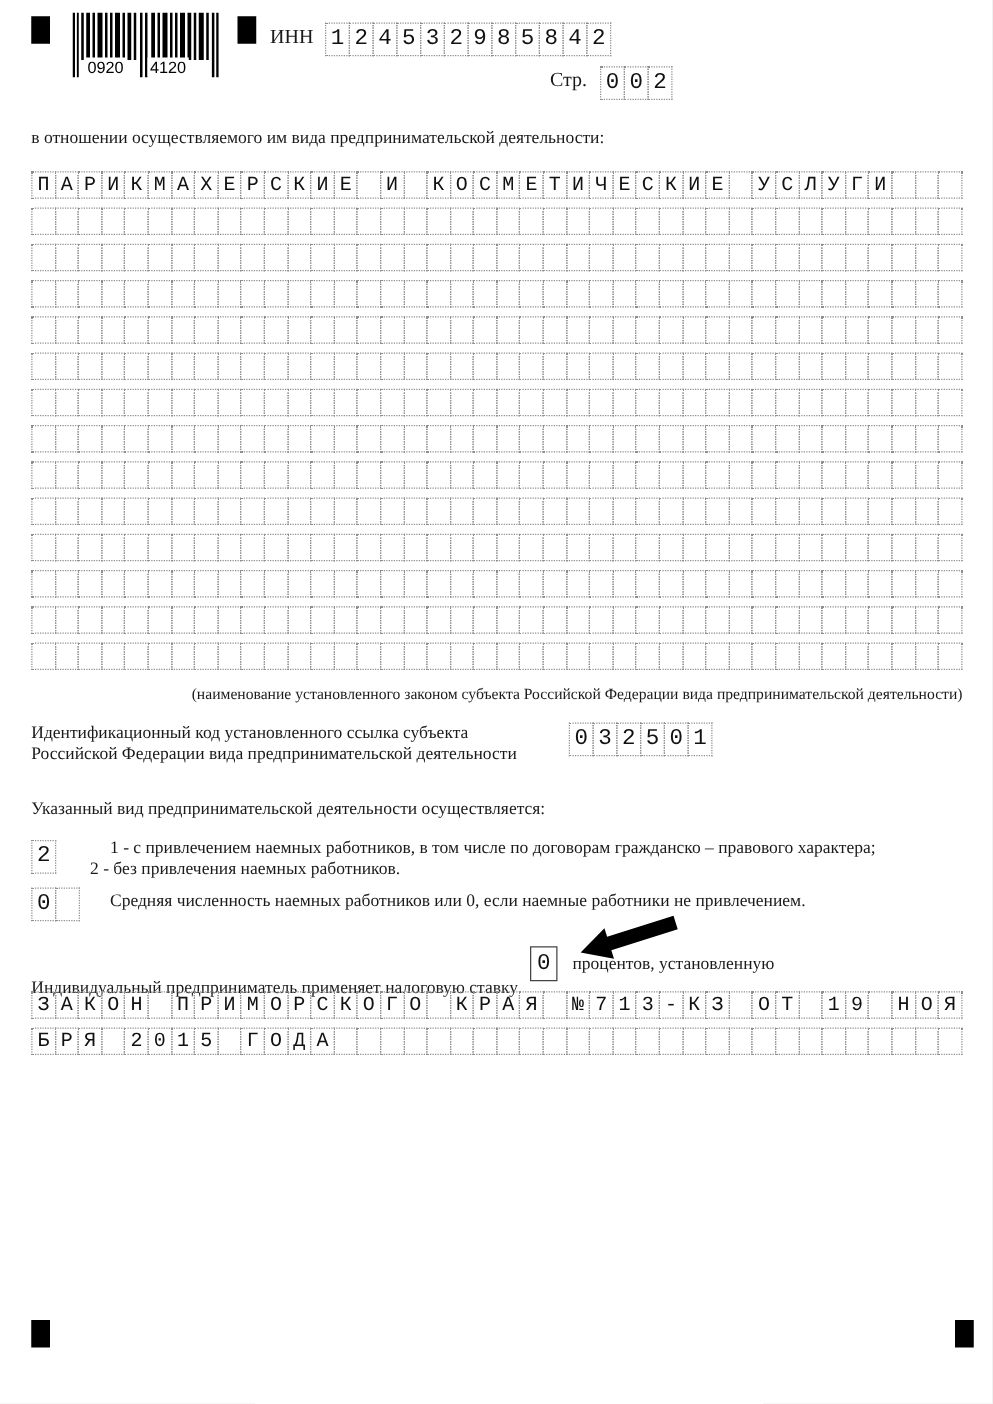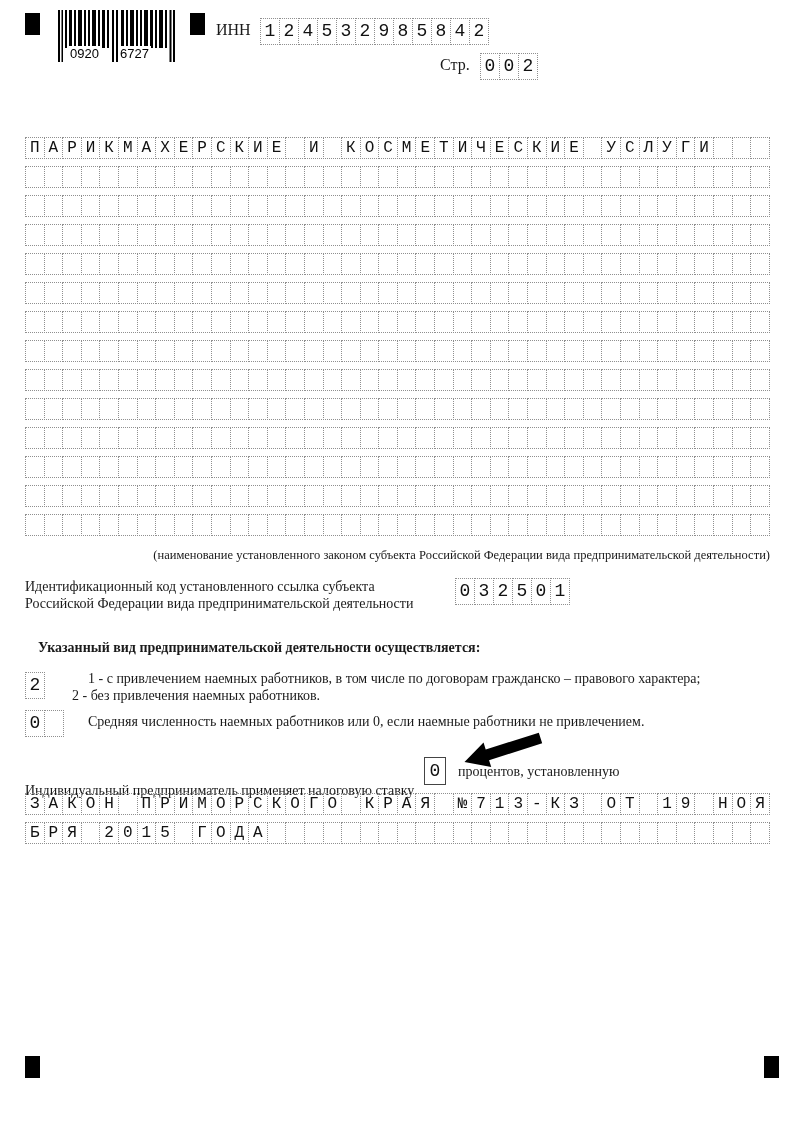--- a/index.html
+++ b/index.html
@@ -5,21 +5,21 @@
   html,body{margin:0;padding:0;background:#e8e8e8;}
   .page{
     position:relative;width:794px;height:1123px;background:#ffffff;
     margin:0 auto;overflow:hidden;
     font-family:"Liberation Serif", serif;color:#1a1a1a;
   }
   .abs{position:absolute;}
   .sq{position:absolute;width:15px;height:22px;background:#000;}
   .label{font-size:14px;line-height:17px;}
   .small{font-size:12.5px;}
-  .bold{font-weight:bold;margin-left:13px;}
+  .bold{font-weight:normal;}
   .center{text-align:right;}
 
   
   .cellrow{display:flex;margin-bottom:7px;height:22px;}
   .cell{
     flex:0 0 auto;width:19.6px;height:22px;box-sizing:border-box;
     border:1px dotted #8f8f8f;
     font-family:"Liberation Mono", monospace;font-size:16px;line-height:20px;
     text-align:center;color:#111;overflow:hidden;
   }
@@ -70,21 +70,21 @@
           <rect x="86" y="0" width="4" height="38"></rect>
         <rect x="92" y="0" width="3" height="38"></rect>
           <rect x="97" y="0" width="2" height="38"></rect>
         <rect x="101" y="0" width="4" height="38"></rect>
           <rect x="107" y="0" width="2" height="38"></rect>
         <rect x="111.5" y="0" width="2" height="52"></rect>
           <rect x="115" y="0" width="2" height="52"></rect>
       </g>
     </svg>
     <span class="barcode-digits" style="left:10px;">0920</span>
-    <span class="barcode-digits" style="left:60px;">6727</span>
+    <span class="barcode-digits" style="left:60px;">4120</span>
   </div>
   <div class="sq" style="left:190px;top:13px;"></div>
 
   <span class="abs inn-label" style="left:216px;top:21px;">ИНН</span>
   <div class="abs strip" style="left:260px;top:18px;">
       <div class="cellrow">
         <span class="cell">1</span>
         <span class="cell">2</span>
         <span class="cell">4</span>
         <span class="cell">5</span>
@@ -101,20 +101,21 @@
 
   <span class="abs inn-label" style="left:440px;top:56px;">Стр.</span>
   <div class="abs strip" style="left:480px;top:53px;">
       <div class="cellrow">
         <span class="cell">0</span>
         <span class="cell">0</span>
         <span class="cell">2</span>
       </div>
     </div>
 
+  <div class="abs label" style="left:25px;top:102px;width:745px;">в отношении осуществляемого им вида предпринимательской деятельности:</div>
 
   <div class="abs" style="left:25px;top:137px;">
       <div class="cellrow">
         <span class="cell">П</span>
         <span class="cell">А</span>
         <span class="cell">Р</span>
         <span class="cell">И</span>
         <span class="cell">К</span>
         <span class="cell">М</span>
         <span class="cell">А</span>

